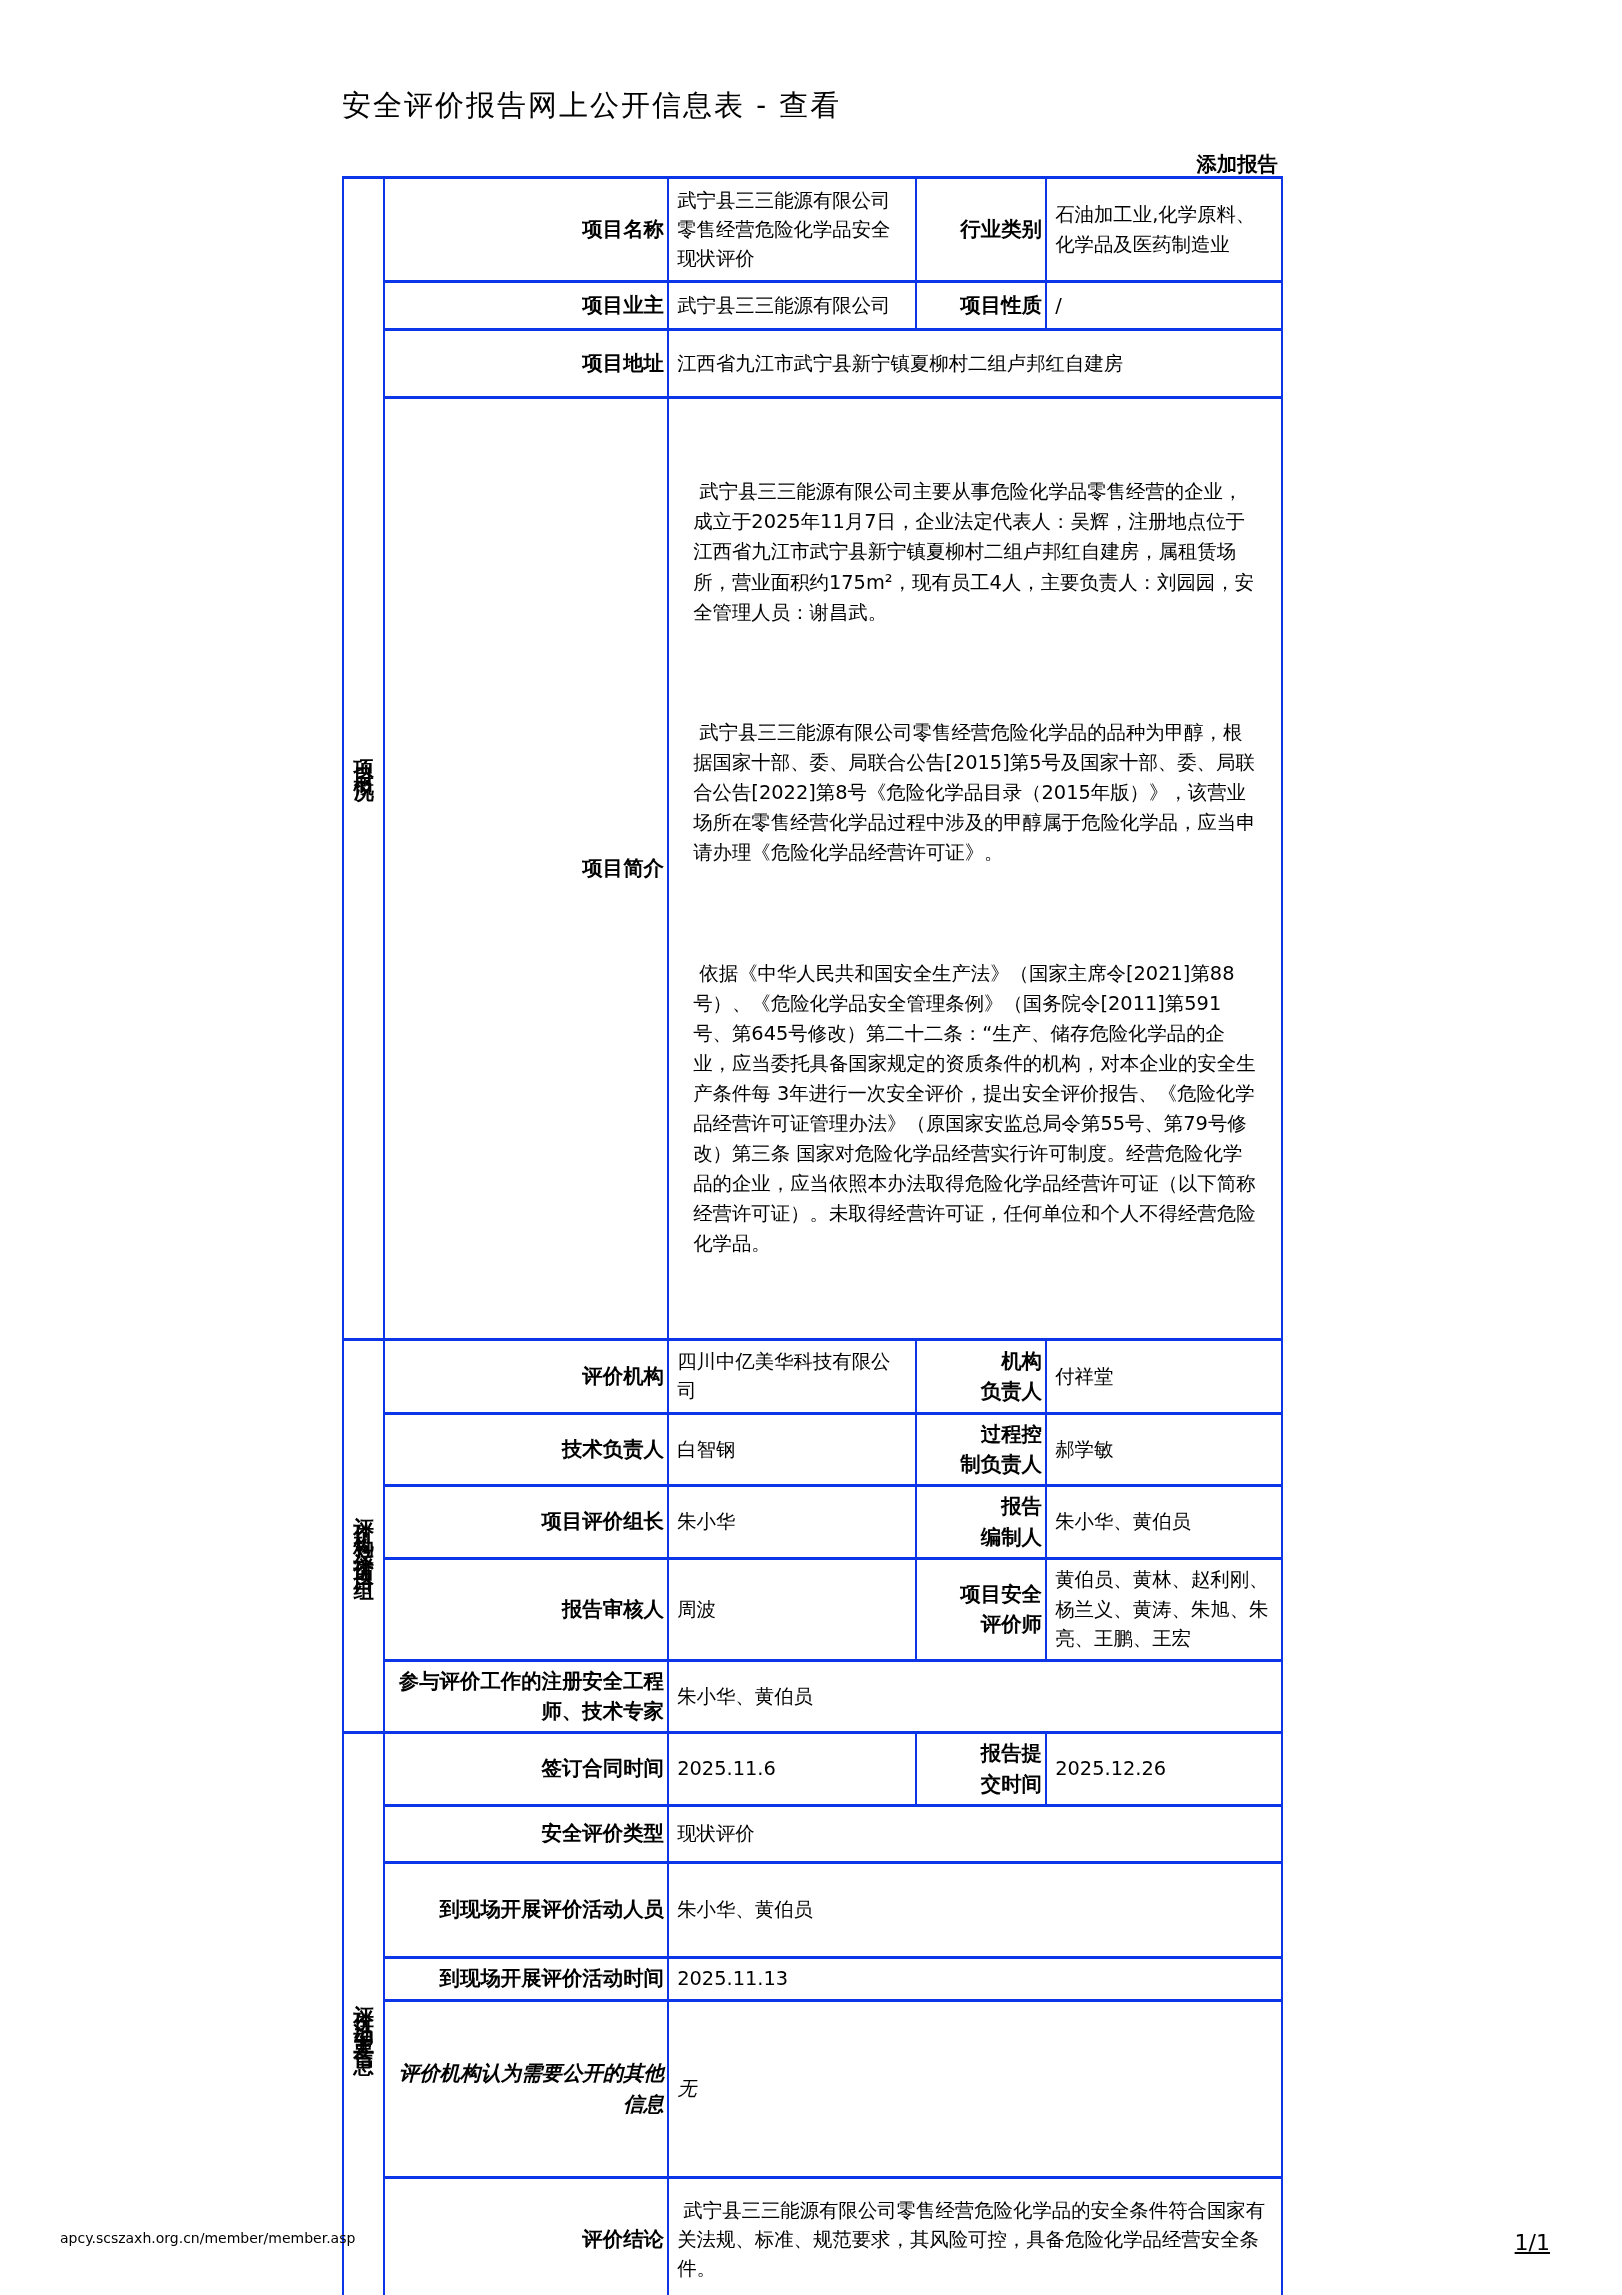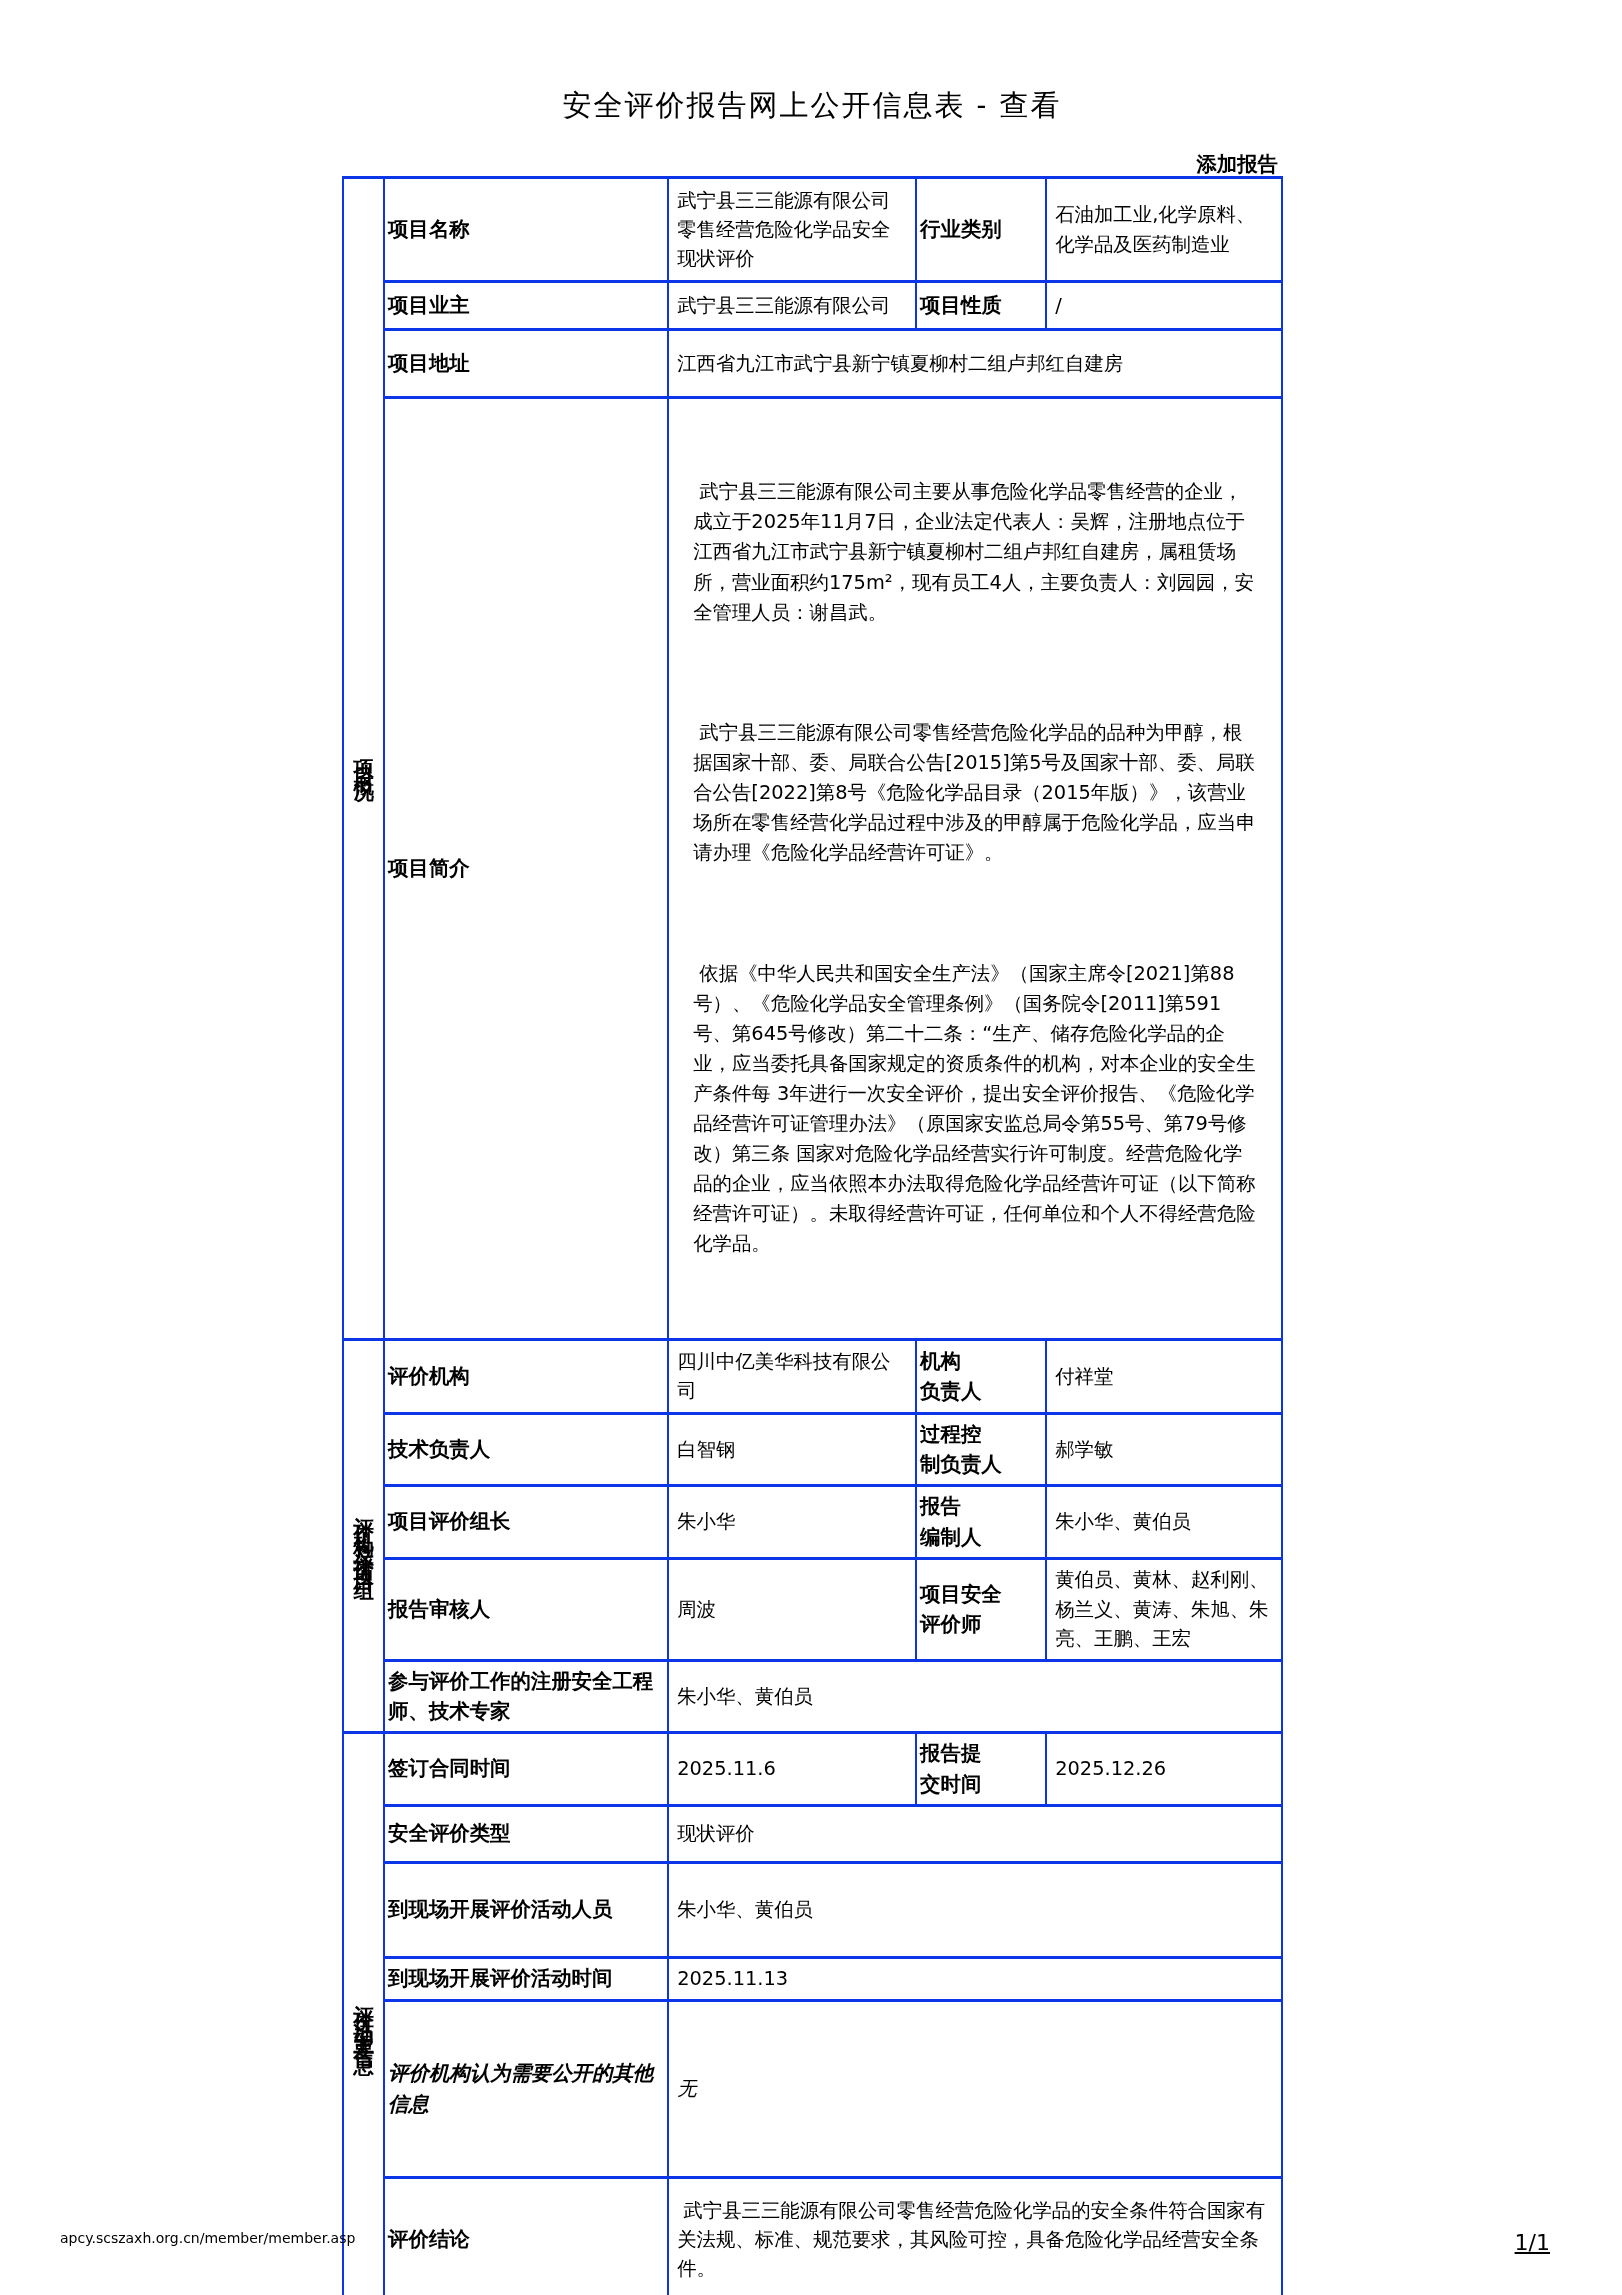--- a/index.html
+++ b/index.html
@@ -8,21 +8,21 @@
   html,body{margin:0;padding:0;}
   body{
     width:1622px;height:2295px;
     background:#ffffff;
     position:relative;
     font-family:"DejaVu Sans","Liberation Sans",sans-serif;
     color:#000;
   }
   .page-title{
     position:absolute;top:86px;left:342px;width:940px;
-    text-align:center;
+    text-align:left;
     font-family:"DejaVu Serif","Liberation Serif",serif;
     font-size:29px;font-weight:400;letter-spacing:2px;
   }
   .add-report{
     position:absolute;top:150px;left:338px;width:940px;
     text-align:right;
     font-size:20.4px;font-weight:700;
     cursor:pointer;
   }
   table.main{
@@ -37,21 +37,21 @@
   }
   td.sec{vertical-align:middle;text-align:center;padding:0;}
   .vlabel{
     writing-mode:vertical-rl;text-orientation:upright;
     margin:0 auto;
     font-size:20.4px;font-weight:700;
     letter-spacing:7.2px;line-height:1;
   }
   td.lbl{
     font-size:20.4px;font-weight:700;
-    text-align:left;vertical-align:middle;
+    text-align:right;vertical-align:middle;
     padding:3.1px;line-height:1.5;
   }
   td.lbl.pre{white-space:pre-line;margin-top:8px;}
   td.val{
     font-size:19.4px;font-weight:400;
     text-align:left;vertical-align:middle;
     padding:4.1px 8.2px;line-height:1.5;
     white-space:pre-wrap;
   }
   td.val p{margin:16px;white-space:pre-wrap;line-height:1.55;}

